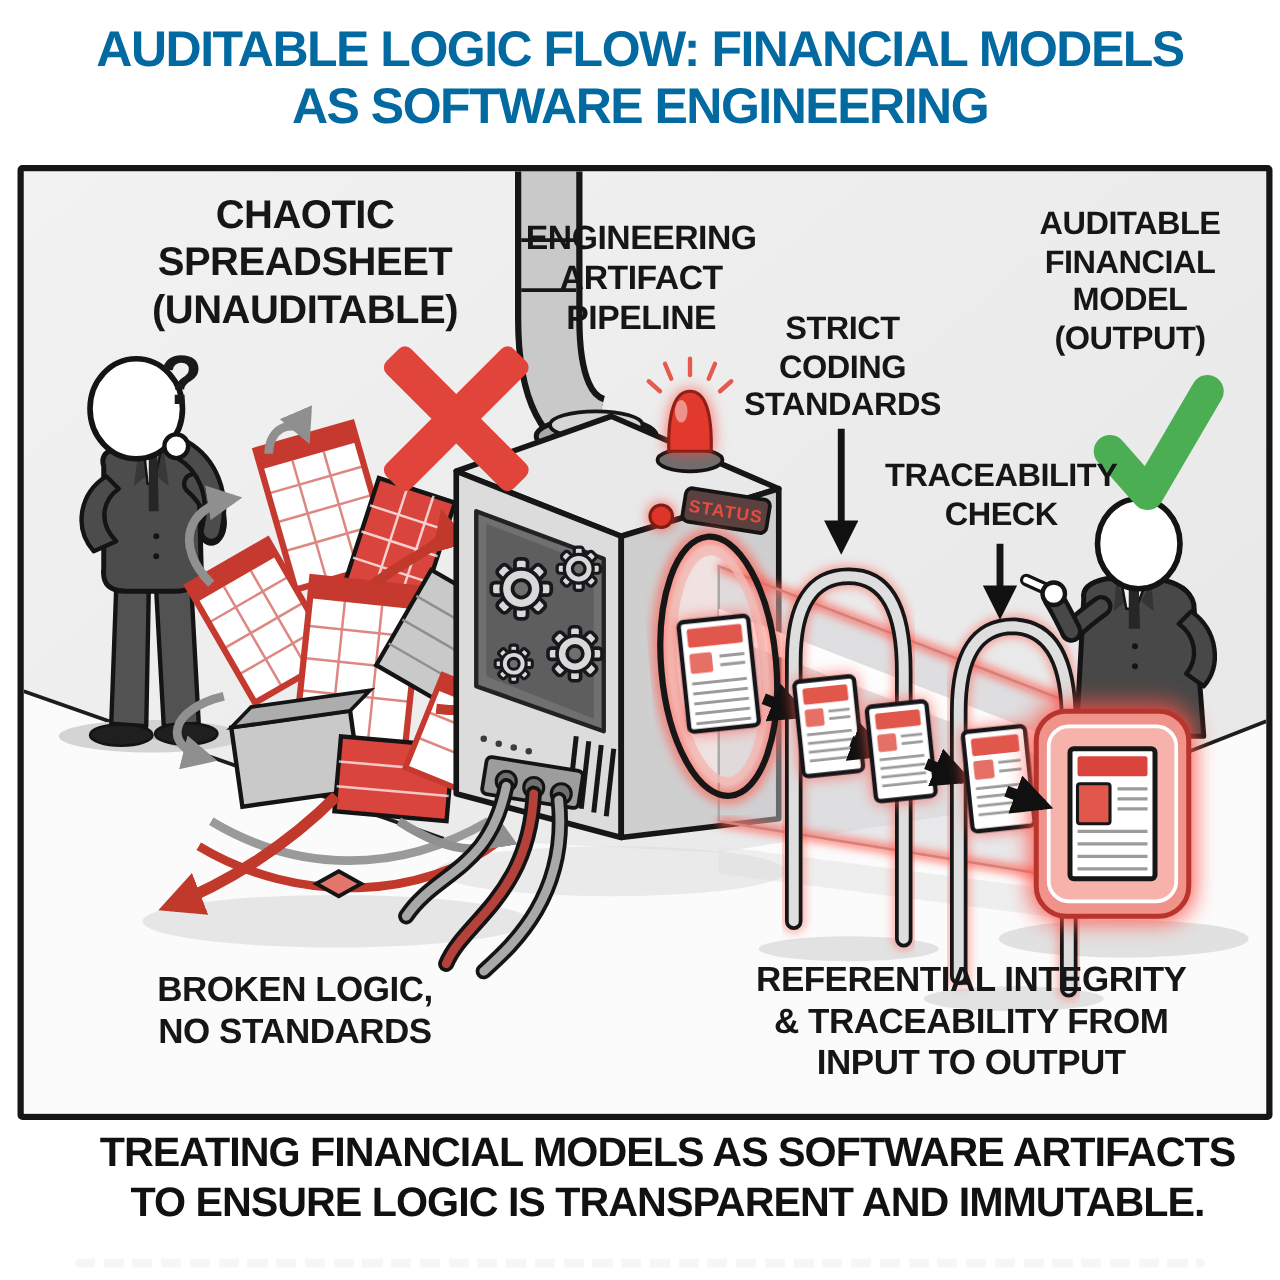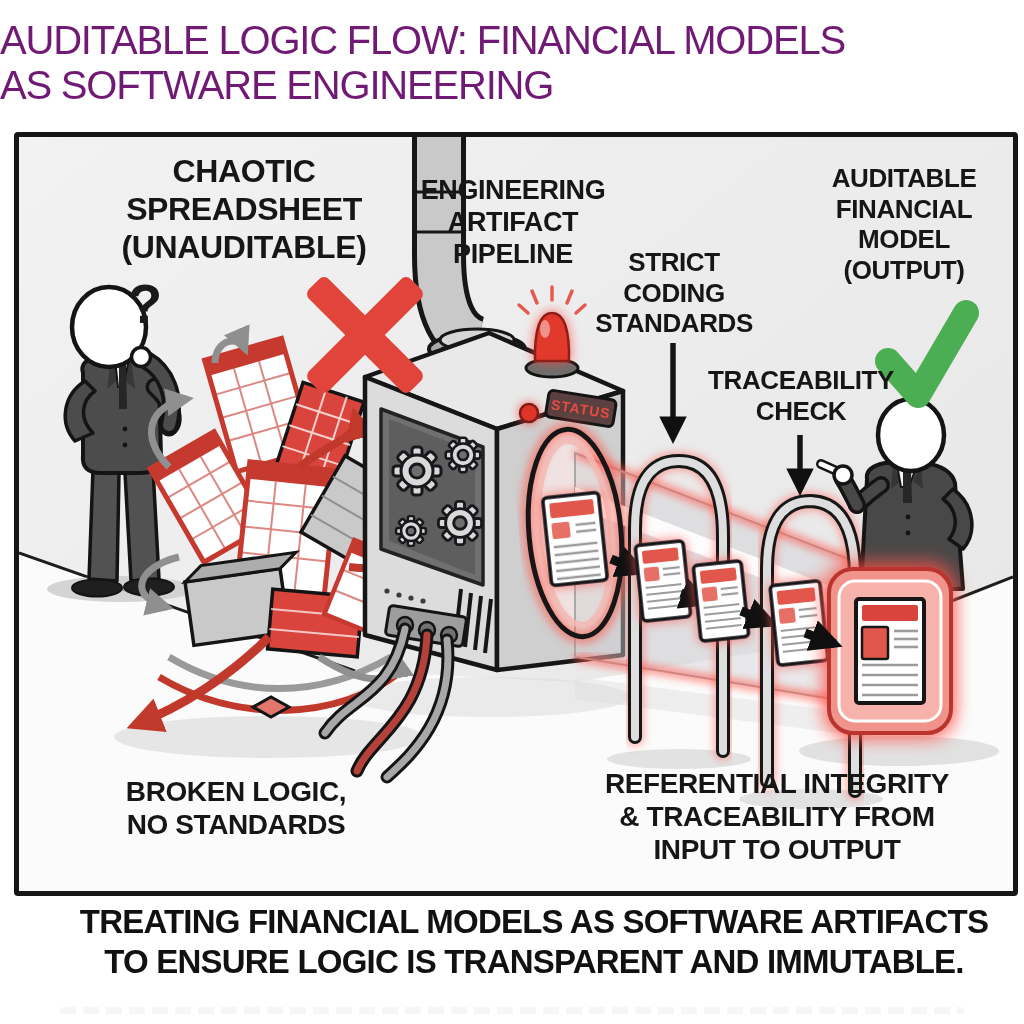--- a/index.html
+++ b/index.html
@@ -1,20 +1,20 @@
 <!DOCTYPE html>
 <html><head>
 <meta charset="utf-8">
 <style>
   html,body{margin:0;padding:0;background:#ffffff;width:1024px;height:1024px;overflow:hidden;}
   body{font-family:"Liberation Sans", sans-serif;color:#141414;}
   .stage{position:relative;width:1024px;height:1024px;background:#ffffff;}
   .title{
-    position:absolute;top:18px;left:0;width:1024px;
-    font-size:40px;line-height:1.12;font-weight:400;letter-spacing:-1.2px;color:#701a75;
+    position:absolute;top:18px;left:0;width:1024px;text-align:center;
+    font-size:40px;line-height:1.12;font-weight:700;letter-spacing:-1.2px;color:#0369a1;
     white-space:pre-line;
   }
   .panel{
     position:absolute;left:14px;top:132px;width:994px;height:754px;
     border:5px solid #161616;border-radius:4px;box-sizing:content-box;
     background:linear-gradient(140deg,#f2f2f2 0%,#ebebeb 55%,#e6e6e6 100%);
     overflow:hidden;
   }
   .panel svg{position:absolute;left:0;top:0;width:994px;height:754px;}
   .lbl{

